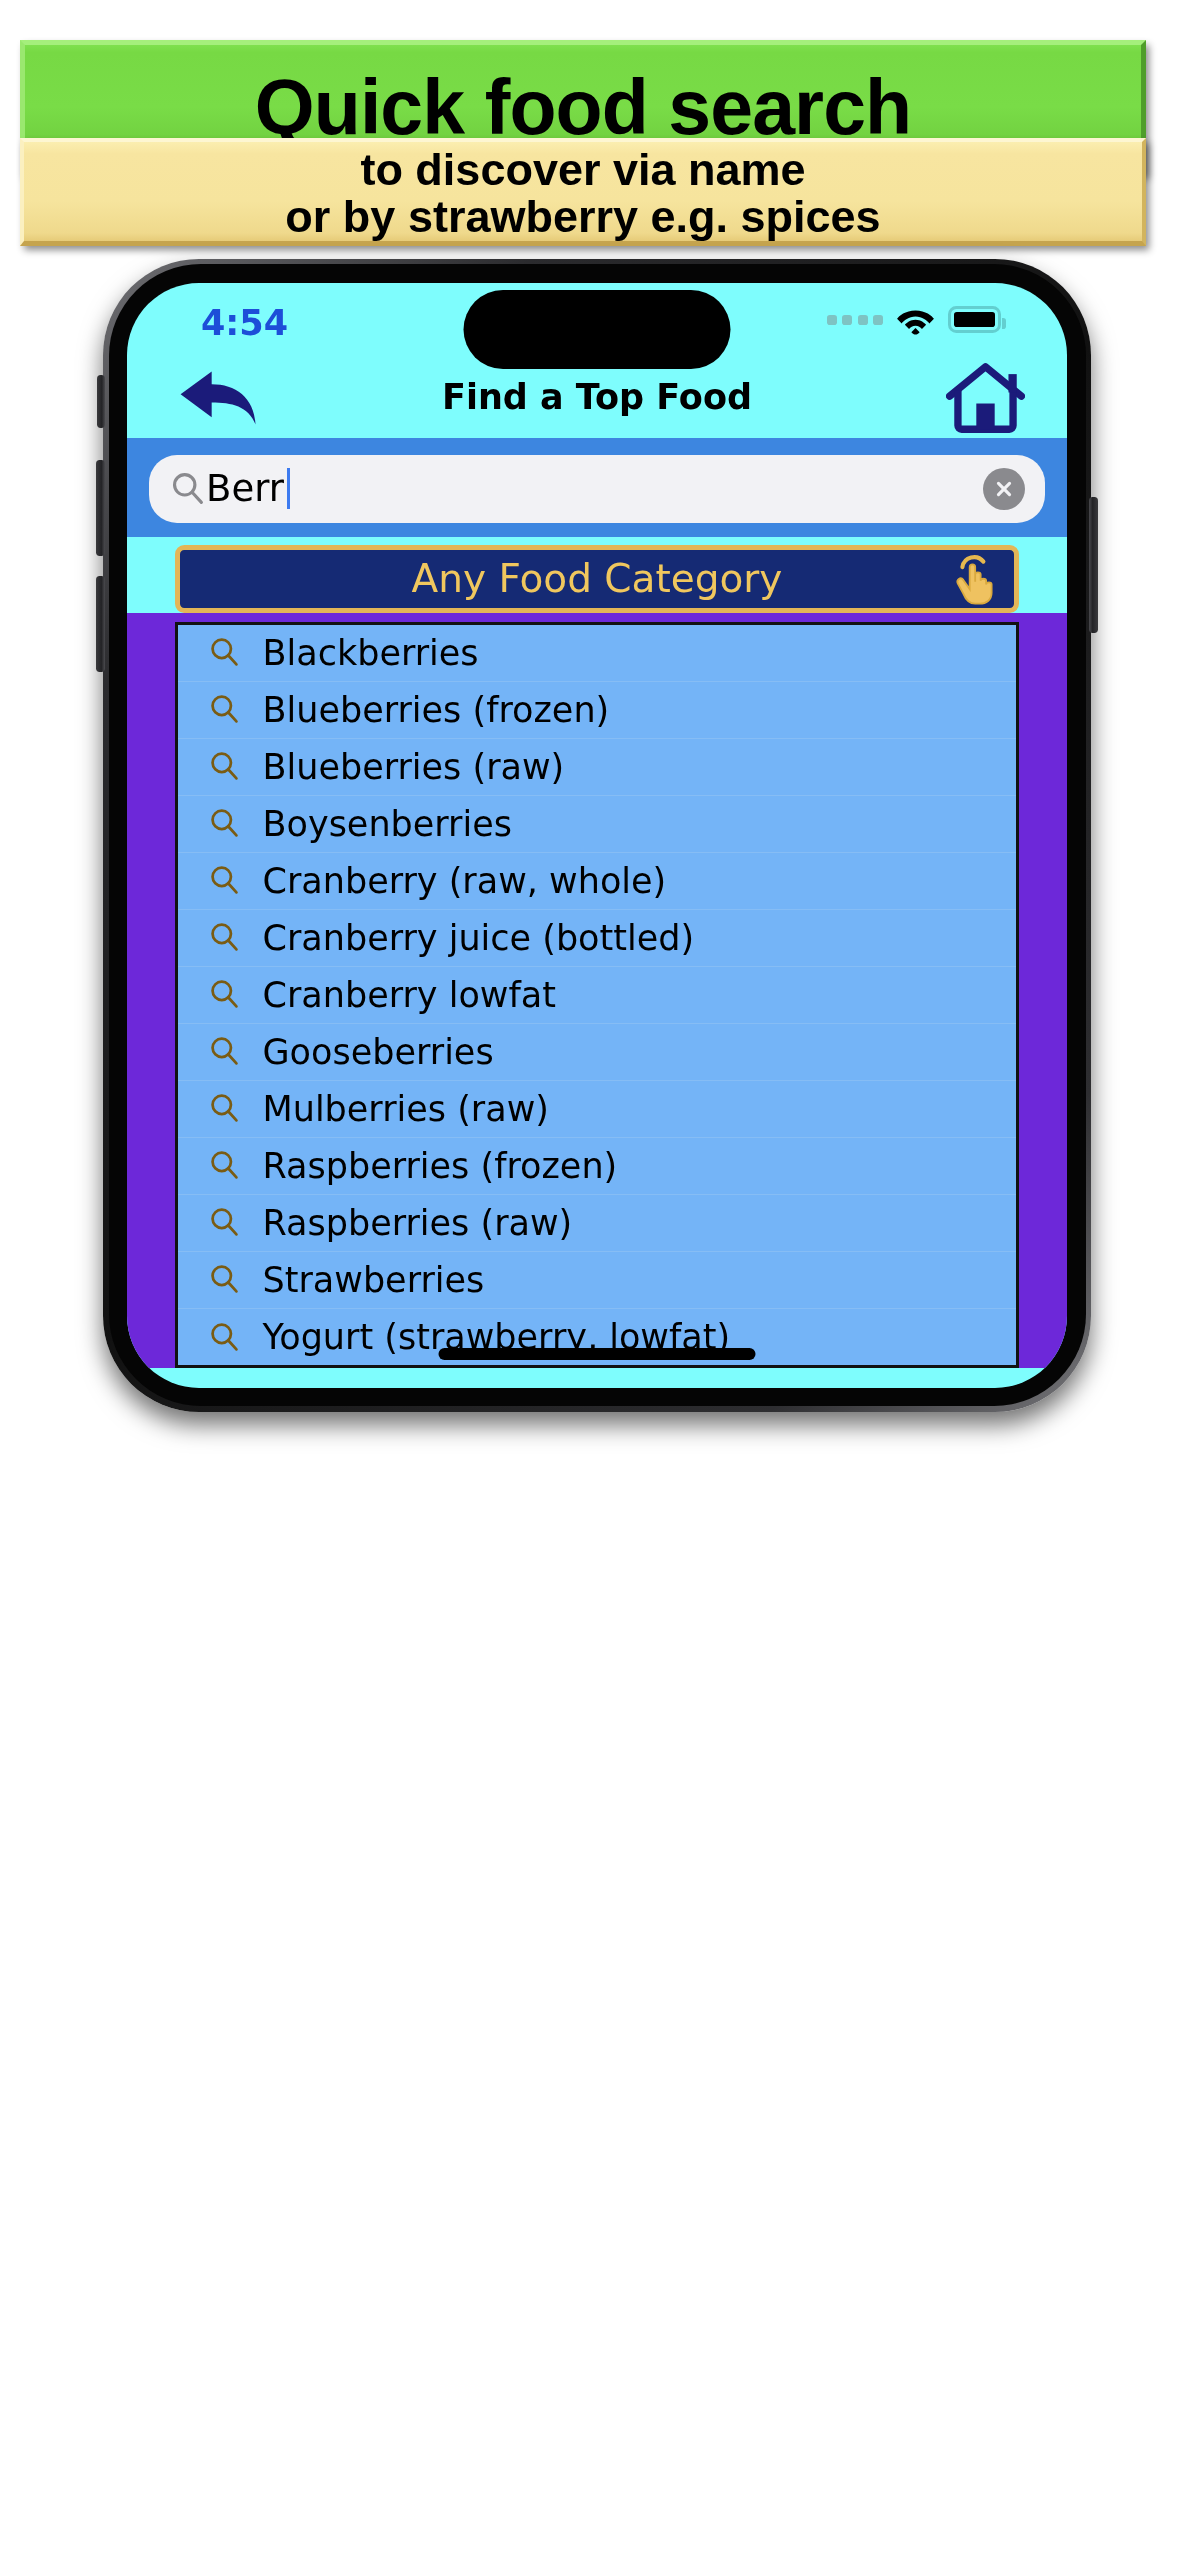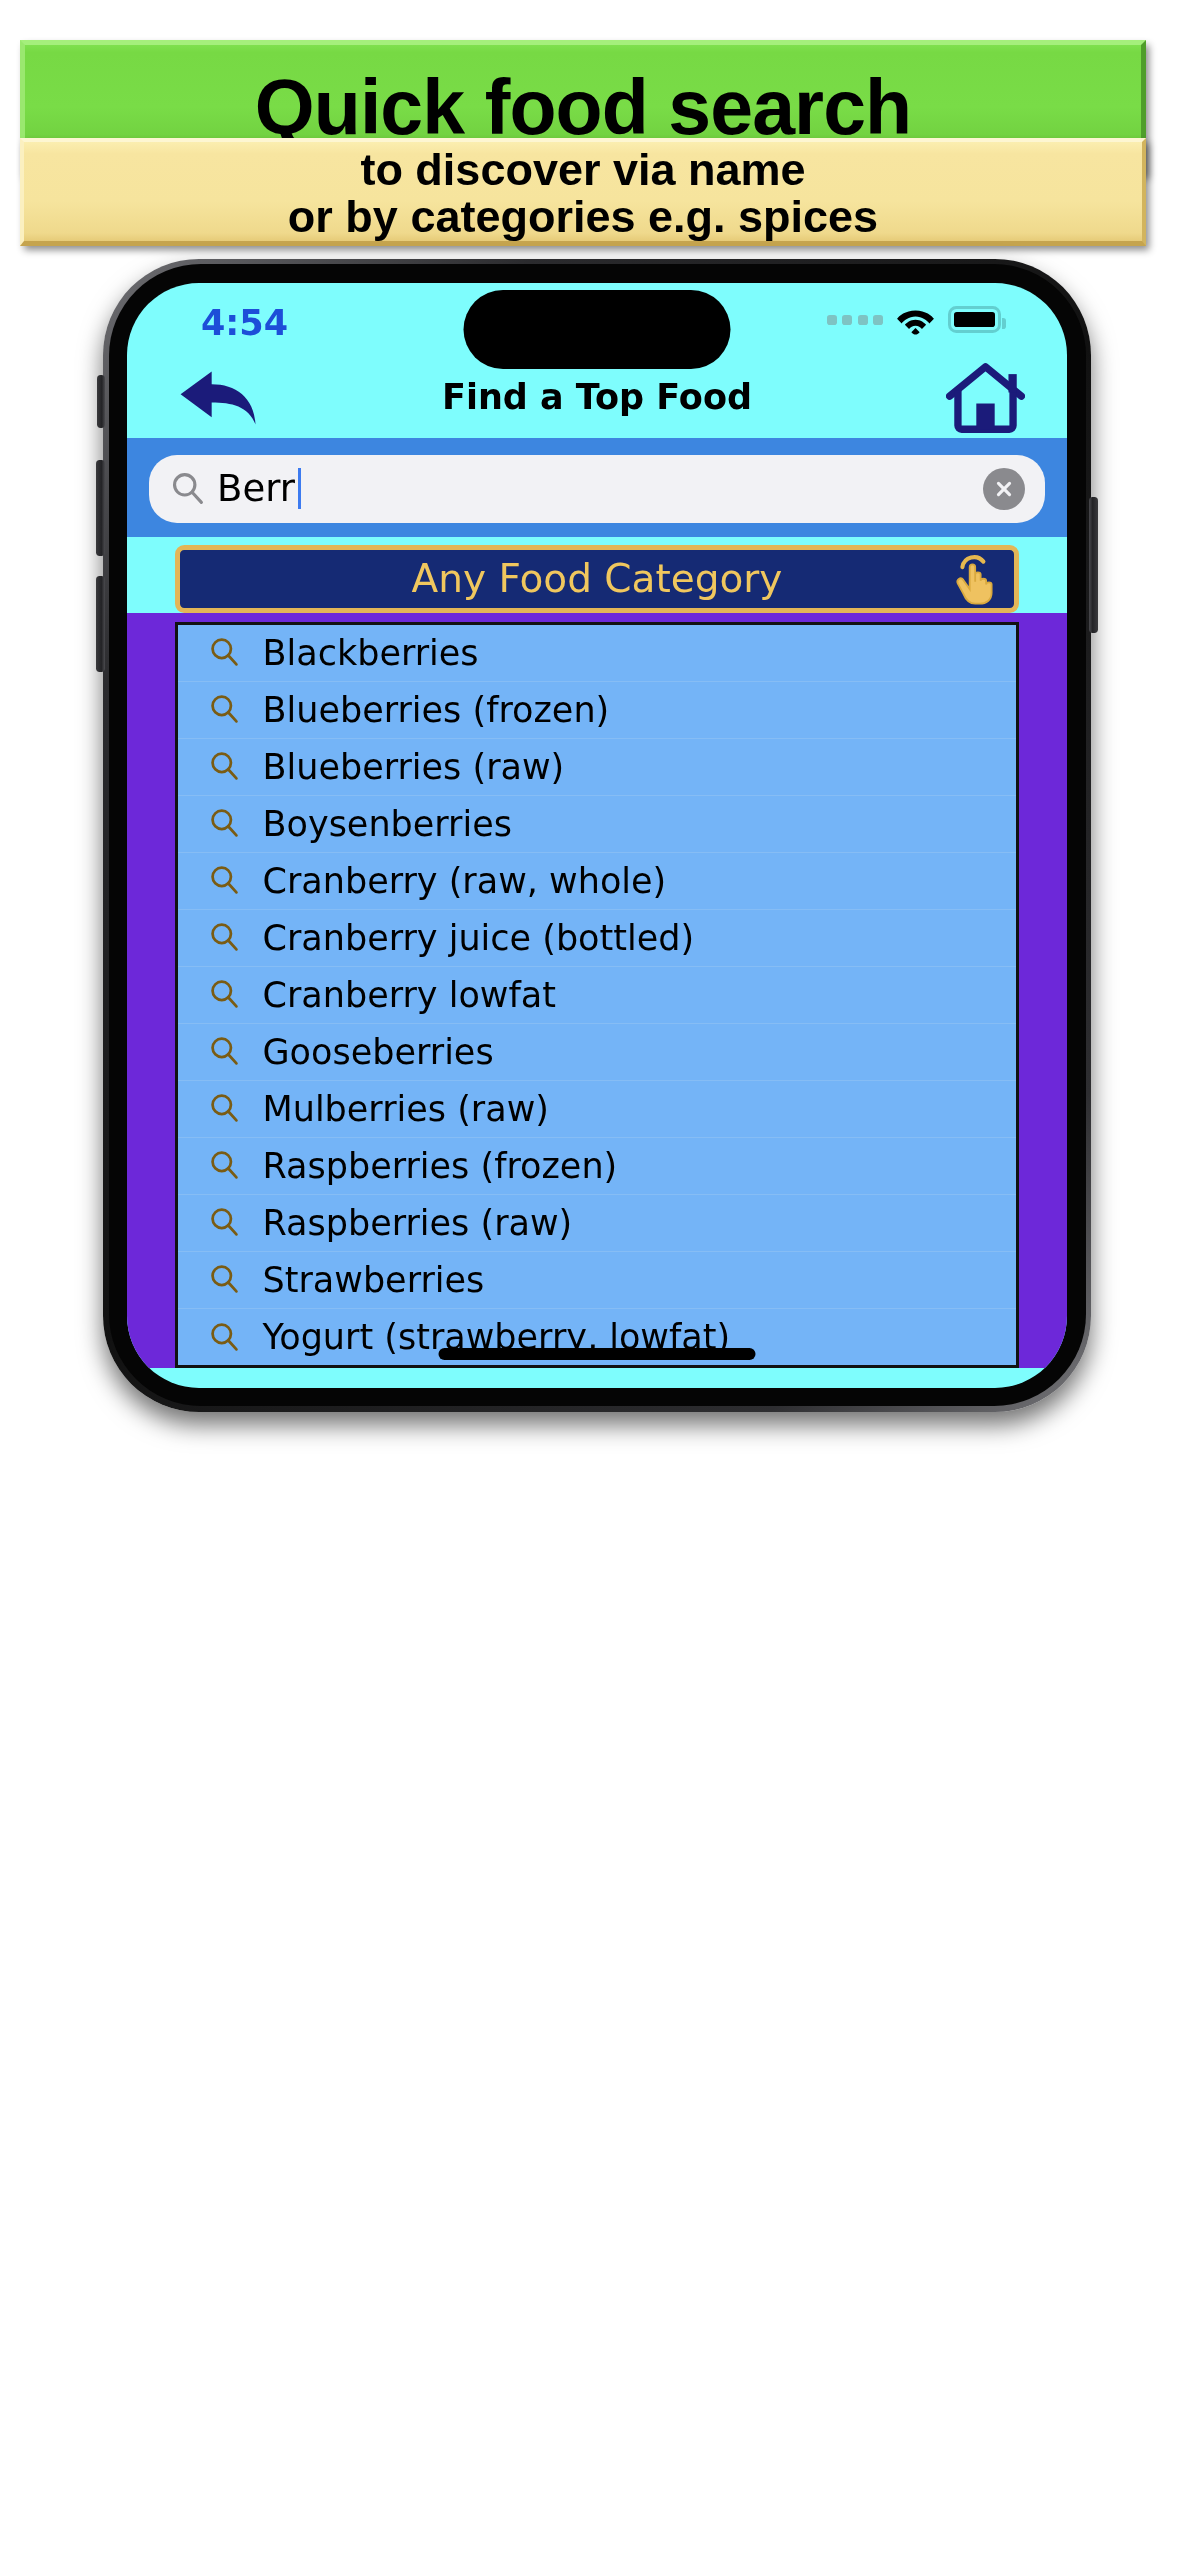--- a/index.html
+++ b/index.html
@@ -133,21 +133,21 @@
   
   .searchbar {
     background:#3d86e0; padding:16.6px 22px 14.7px 22px;
   }
   .search-field {
     background:#f2f2f5; border-radius:28px; height:68px;
     display:flex; align-items:center; padding:0 20px 0 20px; position:relative;
   }
   .search-ico { width:37px; height:37px; flex:0 0 auto; }
   .search-text {
-    font-size:37px; color:#000; margin-left:11px;
+    font-size:37px; color:#000; 
     font-family:"DejaVu Sans", sans-serif;
     display:flex; align-items:center;
   }
   .caret {
     display:inline-block; width:3.7px; height:41px; background:#3d7bf0; margin-left:2.8px;
   }
   .clear-btn {
     position:absolute; right:20px; top:50%; transform:translateY(-50%);
     width:42px; height:42px; border-radius:50%; background:#8a8a8e;
     display:flex; align-items:center; justify-content:center;
@@ -189,21 +189,21 @@
 </style>
 </head>
 <body>
 
 <div class="banner green-banner">
   <span>Quick food search</span>
 </div>
 
 <div class="banner yellow-banner">
   <div class="line">to discover via name</div>
-  <div class="line">or by categories e.g. spices</div>
+  <div class="line">or by strawberry e.g. spices</div>
 </div>
 
 <div class="phone">
   <div class="phone-outer"></div>
   <div class="btn-side btn-silent"></div>
   <div class="btn-side btn-volup"></div>
   <div class="btn-side btn-voldn"></div>
   <div class="btn-side btn-power"></div>
   <div class="phone-body"></div>
 

